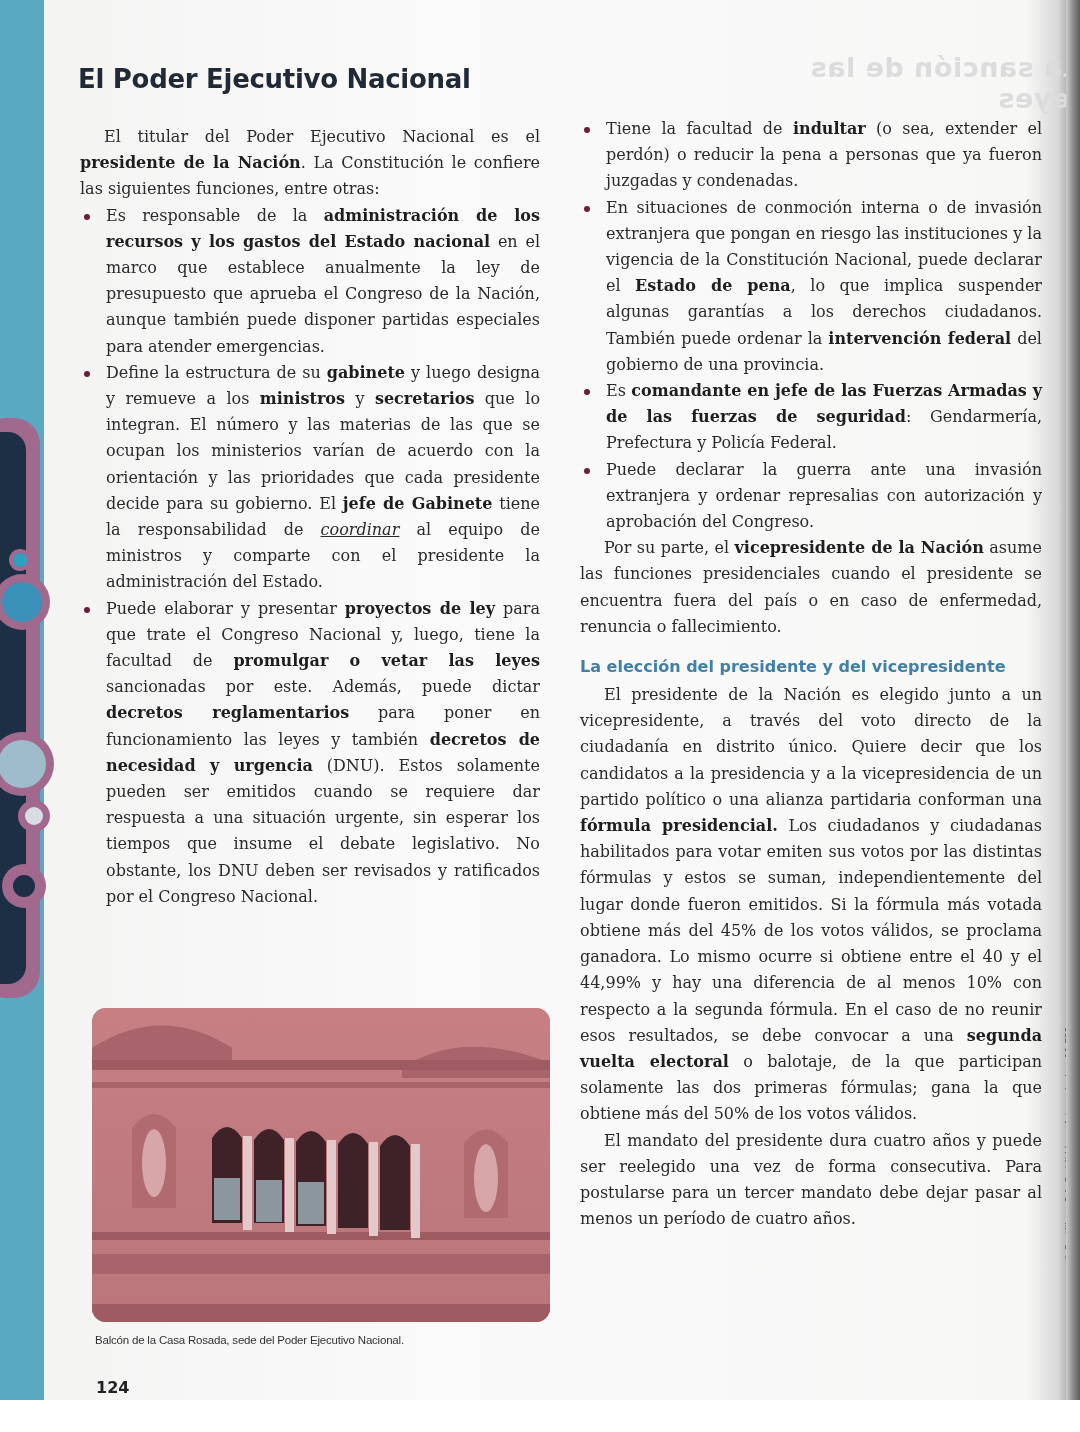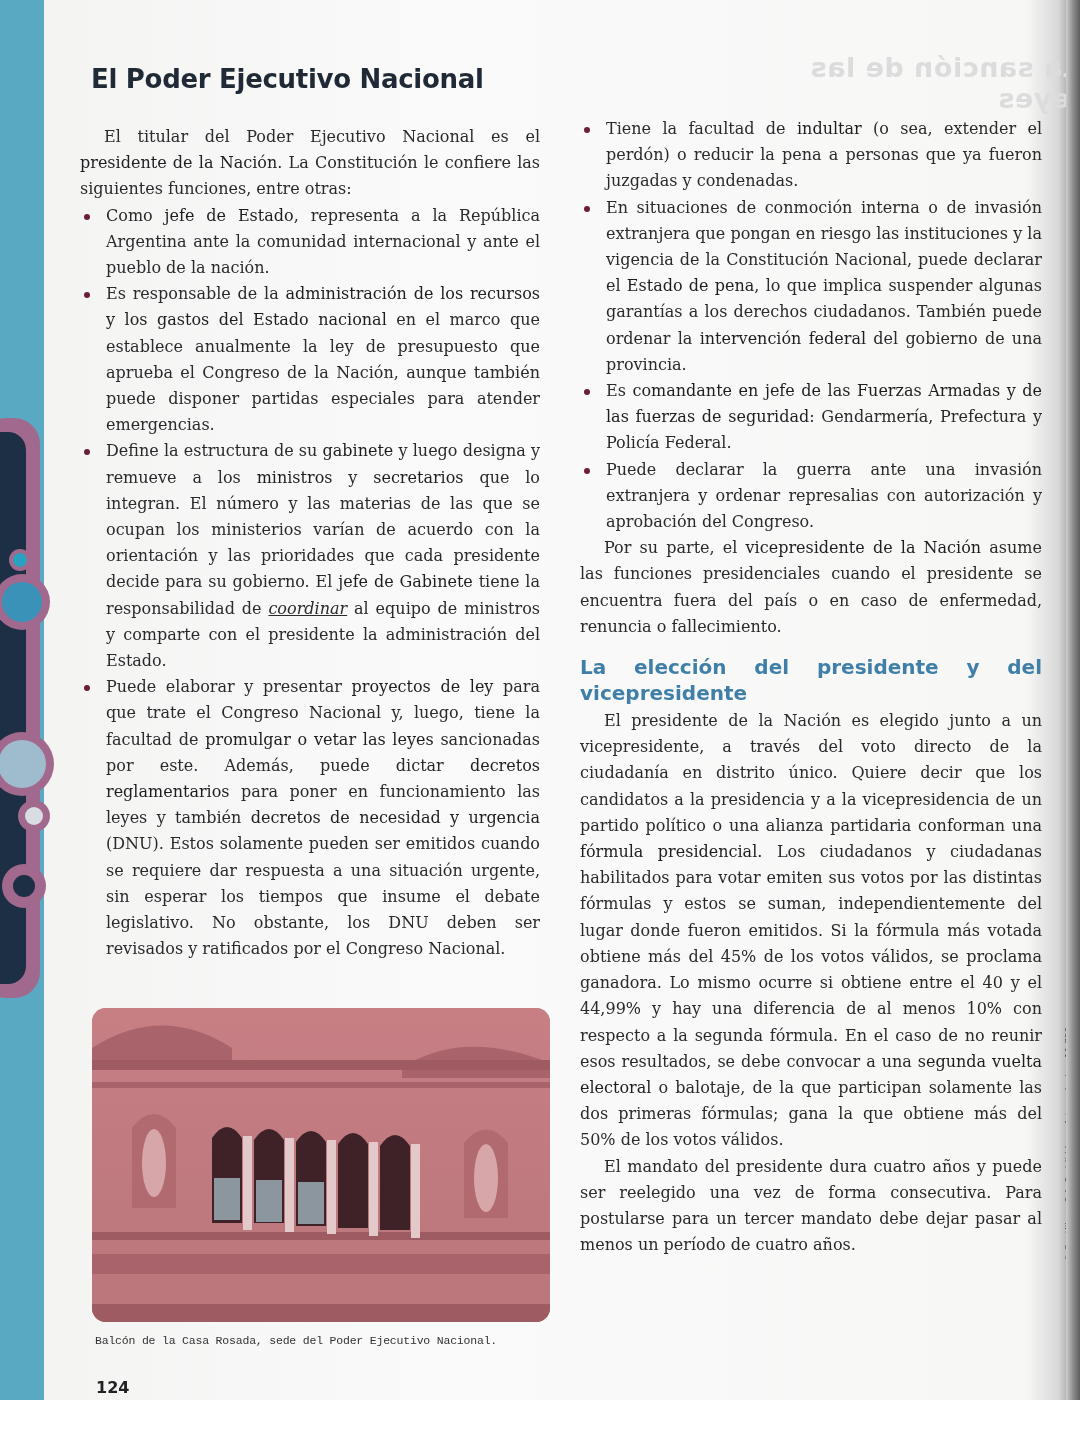--- a/index.html
+++ b/index.html
@@ -24,49 +24,49 @@
   .left-strip .deco {
     position: absolute; left: 0; top: 0;
   }
   
   .ghost-title {
     position: absolute; left: 725px; top: 52px;
     font-family: "DejaVu Sans", sans-serif; font-size: 27px; font-weight: bold;
     color: #dcdcdc; transform: scaleX(-1); letter-spacing: 0.5px;
   }
   .page-title {
-    position: absolute; left: 91px; top: 64px; margin: 0;
+    position: absolute; left: 78px; top: 64px; margin: 0;
     font-family: "DejaVu Sans", sans-serif; font-weight: bold; font-size: 26px;
     color: #1f2a36; letter-spacing: -0.3px;
   }
   .col {
     position: absolute; font-size: 16px; line-height: 26.2px; text-align: justify;
   }
   .col-left { left: 80px; top: 124px; width: 460px; }
   .col-right { left: 580px; top: 116px; width: 462px; }
   .col p { margin: 0; }
   .indent { text-indent: 24px; }
   ul.bullets { list-style: none; margin: 0; padding: 0; }
   ul.bullets li { position: relative; padding-left: 26px; }
   ul.bullets li::before {
     content: ""; position: absolute; left: 4px; top: 11px; width: 6px; height: 6px;
     border-radius: 50%; background: #6b1d3a;
   }
-  b { font-weight: normal; color: #1e1e1e; margin-top: 31px; }
+  b { font-weight: bold; color: #1e1e1e; margin-top: 31px; }
   i { font-style: italic; text-decoration: underline; }
   .sec-head {
     margin: 14px 0 2px 0; font-family: "DejaVu Sans", sans-serif; font-weight: bold;
-    font-size: 20px; line-height: 26px; color: #3f7fa8;
+    font-size: 16px; line-height: 26px; color: #3f7fa8;
   }
   .photo {
     position: absolute; left: 92px; top: 1008px; width: 458px; height: 314px;
     border-radius: 14px; overflow: hidden; background: #c98a8e;
   }
   .caption {
-    position: absolute; left: 95px; top: 1334px; font-family: Liberation Mono, monospace;
+    position: absolute; left: 95px; top: 1334px; font-family: Liberation Sans, sans-serif;
     font-size: 11.5px; color: #333; letter-spacing: -0.2px;
   }
   .page-number {
     position: absolute; left: 96px; top: 1378px; font-family: "DejaVu Sans", sans-serif;
     font-weight: bold; font-size: 16px; color: #222;
   }
   .copyright {
     position: absolute; left: 1064px; top: 1262px; transform-origin: left top;
     transform: rotate(-90deg); white-space: nowrap;
     font-family: "DejaVu Sans", sans-serif; font-size: 9px; color: #555;
@@ -98,21 +98,20 @@
     </svg>
   </div>
 
   <div class="ghost-title">La sanción de las leyes</div>
 
   <h1 class="page-title">El Poder Ejecutivo Nacional</h1>
 
   <div class="col col-left">
     <p class="indent"><span>El titular del Poder Ejecutivo Nacional es el </span><b>presidente de la Nación</b><span>. La Constitución le confiere las siguientes funciones, entre otras:</span></p>
     <ul class="bullets">
-      <li><span>Como </span><b>jefe de Estado</b><span>, representa a la República Argentina ante la comunidad internacional y ante el pueblo de la nación.</span></li>
       <li><span>Es responsable de la </span><b>administración de los recursos y los gastos del Estado nacional</b><span> en el marco que establece anualmente la ley de presupuesto que aprueba el Congreso de la Nación, aunque también puede disponer partidas especiales para atender emergencias.</span></li>
       <li><span>Define la estructura de su </span><b>gabinete</b><span> y luego designa y remueve a los </span><b>ministros</b><span> y </span><b>secretarios</b><span> que lo integran. El número y las materias de las que se ocupan los ministerios varían de acuerdo con la orientación y las prioridades que cada presidente decide para su gobierno. El </span><b>jefe de Gabinete</b><span> tiene la responsabilidad de </span><i>coordinar</i><span> al equipo de ministros y comparte con el presidente la administración del Estado.</span></li>
       <li><span>Puede elaborar y presentar </span><b>proyectos de ley</b><span> para que trate el Congreso Nacional y, luego, tiene la facultad de </span><b>promulgar o vetar las leyes</b><span> sancionadas por este. Además, puede dictar </span><b>decretos reglamentarios</b><span> para poner en funcionamiento las leyes y también </span><b>decretos de necesidad y urgencia</b><span> (DNU). Estos solamente pueden ser emitidos cuando se requiere dar respuesta a una situación urgente, sin esperar los tiempos que insume el debate legislativo. No obstante, los DNU deben ser revisados y ratificados por el Congreso Nacional.</span></li>
     </ul>
   </div>
 
   <div class="photo">
     <svg width="458" height="314" viewBox="0 0 458 314">
       <defs>
         <linearGradient id="pk" x1="0" y1="0" x2="0" y2="1">

